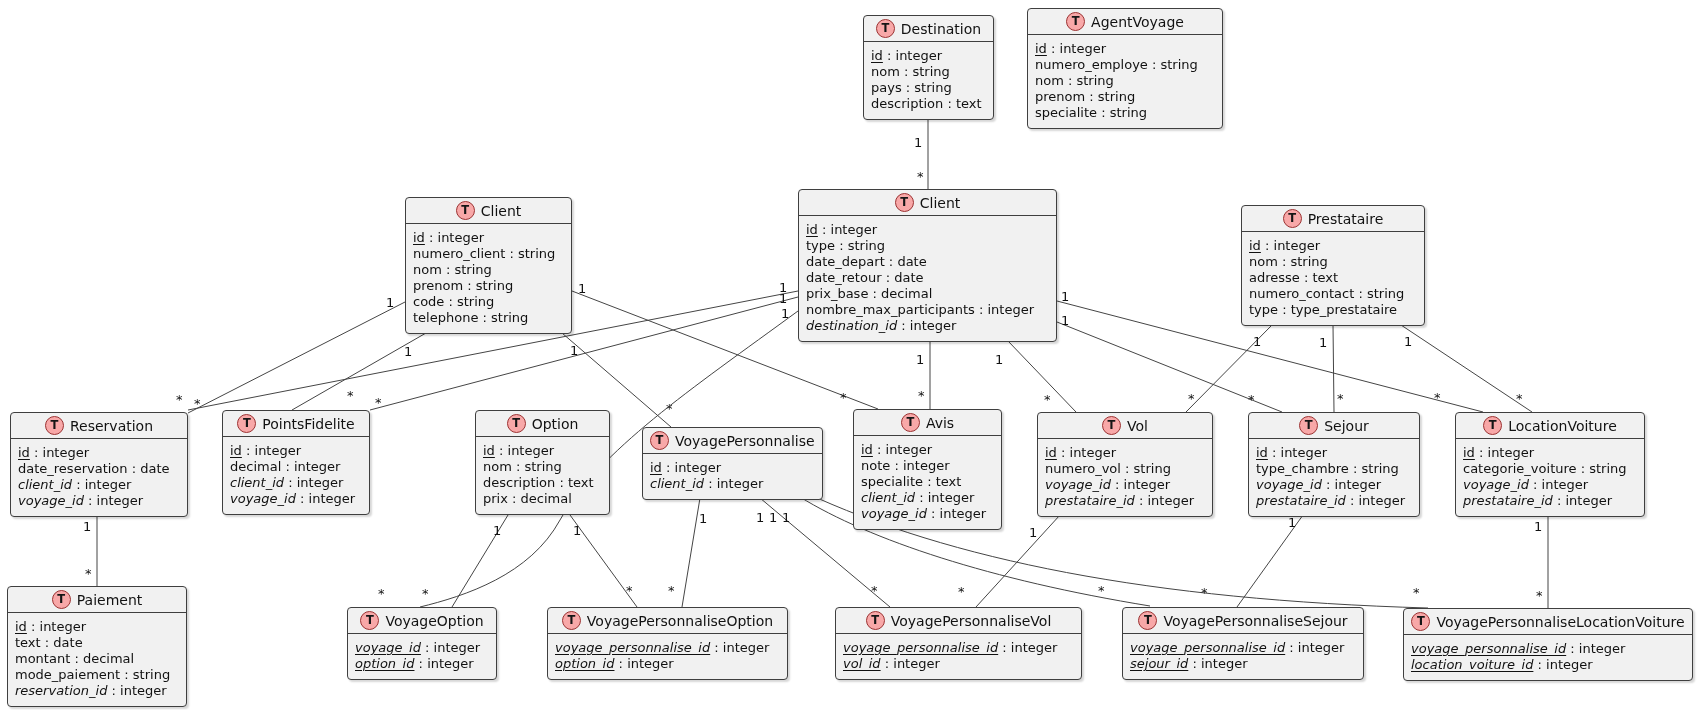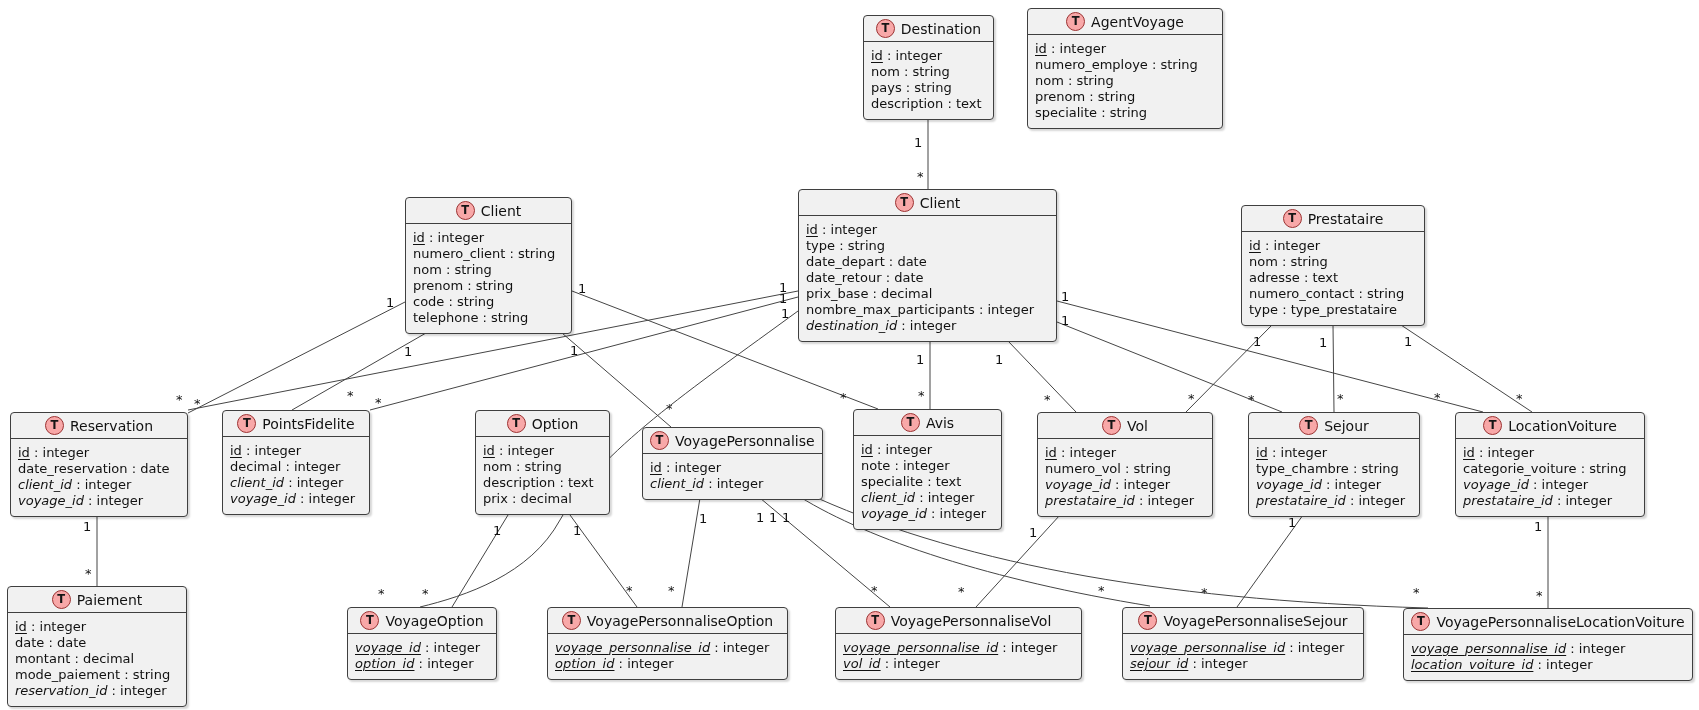--- a/index.html
+++ b/index.html
@@ -275,21 +275,21 @@
           <div class="field"><span class="i">prestataire_id</span><span> : integer</span></div>
         </div>
       </div>
       <div class="entity" style="left: 7px; top: 586px; min-width: 180px;">
         <div class="ehead">
           <span class="tcirc">T</span>
           <span class="etitle">Paiement</span>
         </div>
         <div class="ebody">
           <div class="field"><span class="u">id</span><span> : integer</span></div>
-          <div class="field"><span class="">date</span><span> : date</span></div>
+          <div class="field"><span class="">text</span><span> : date</span></div>
           <div class="field"><span class="">montant</span><span> : decimal</span></div>
           <div class="field"><span class="">mode_paiement</span><span> : string</span></div>
           <div class="field"><span class="i">reservation_id</span><span> : integer</span></div>
         </div>
       </div>
       <div class="entity" style="left: 347px; top: 607px; min-width: 150px;">
         <div class="ehead">
           <span class="tcirc">T</span>
           <span class="etitle">VoyageOption</span>
         </div>

